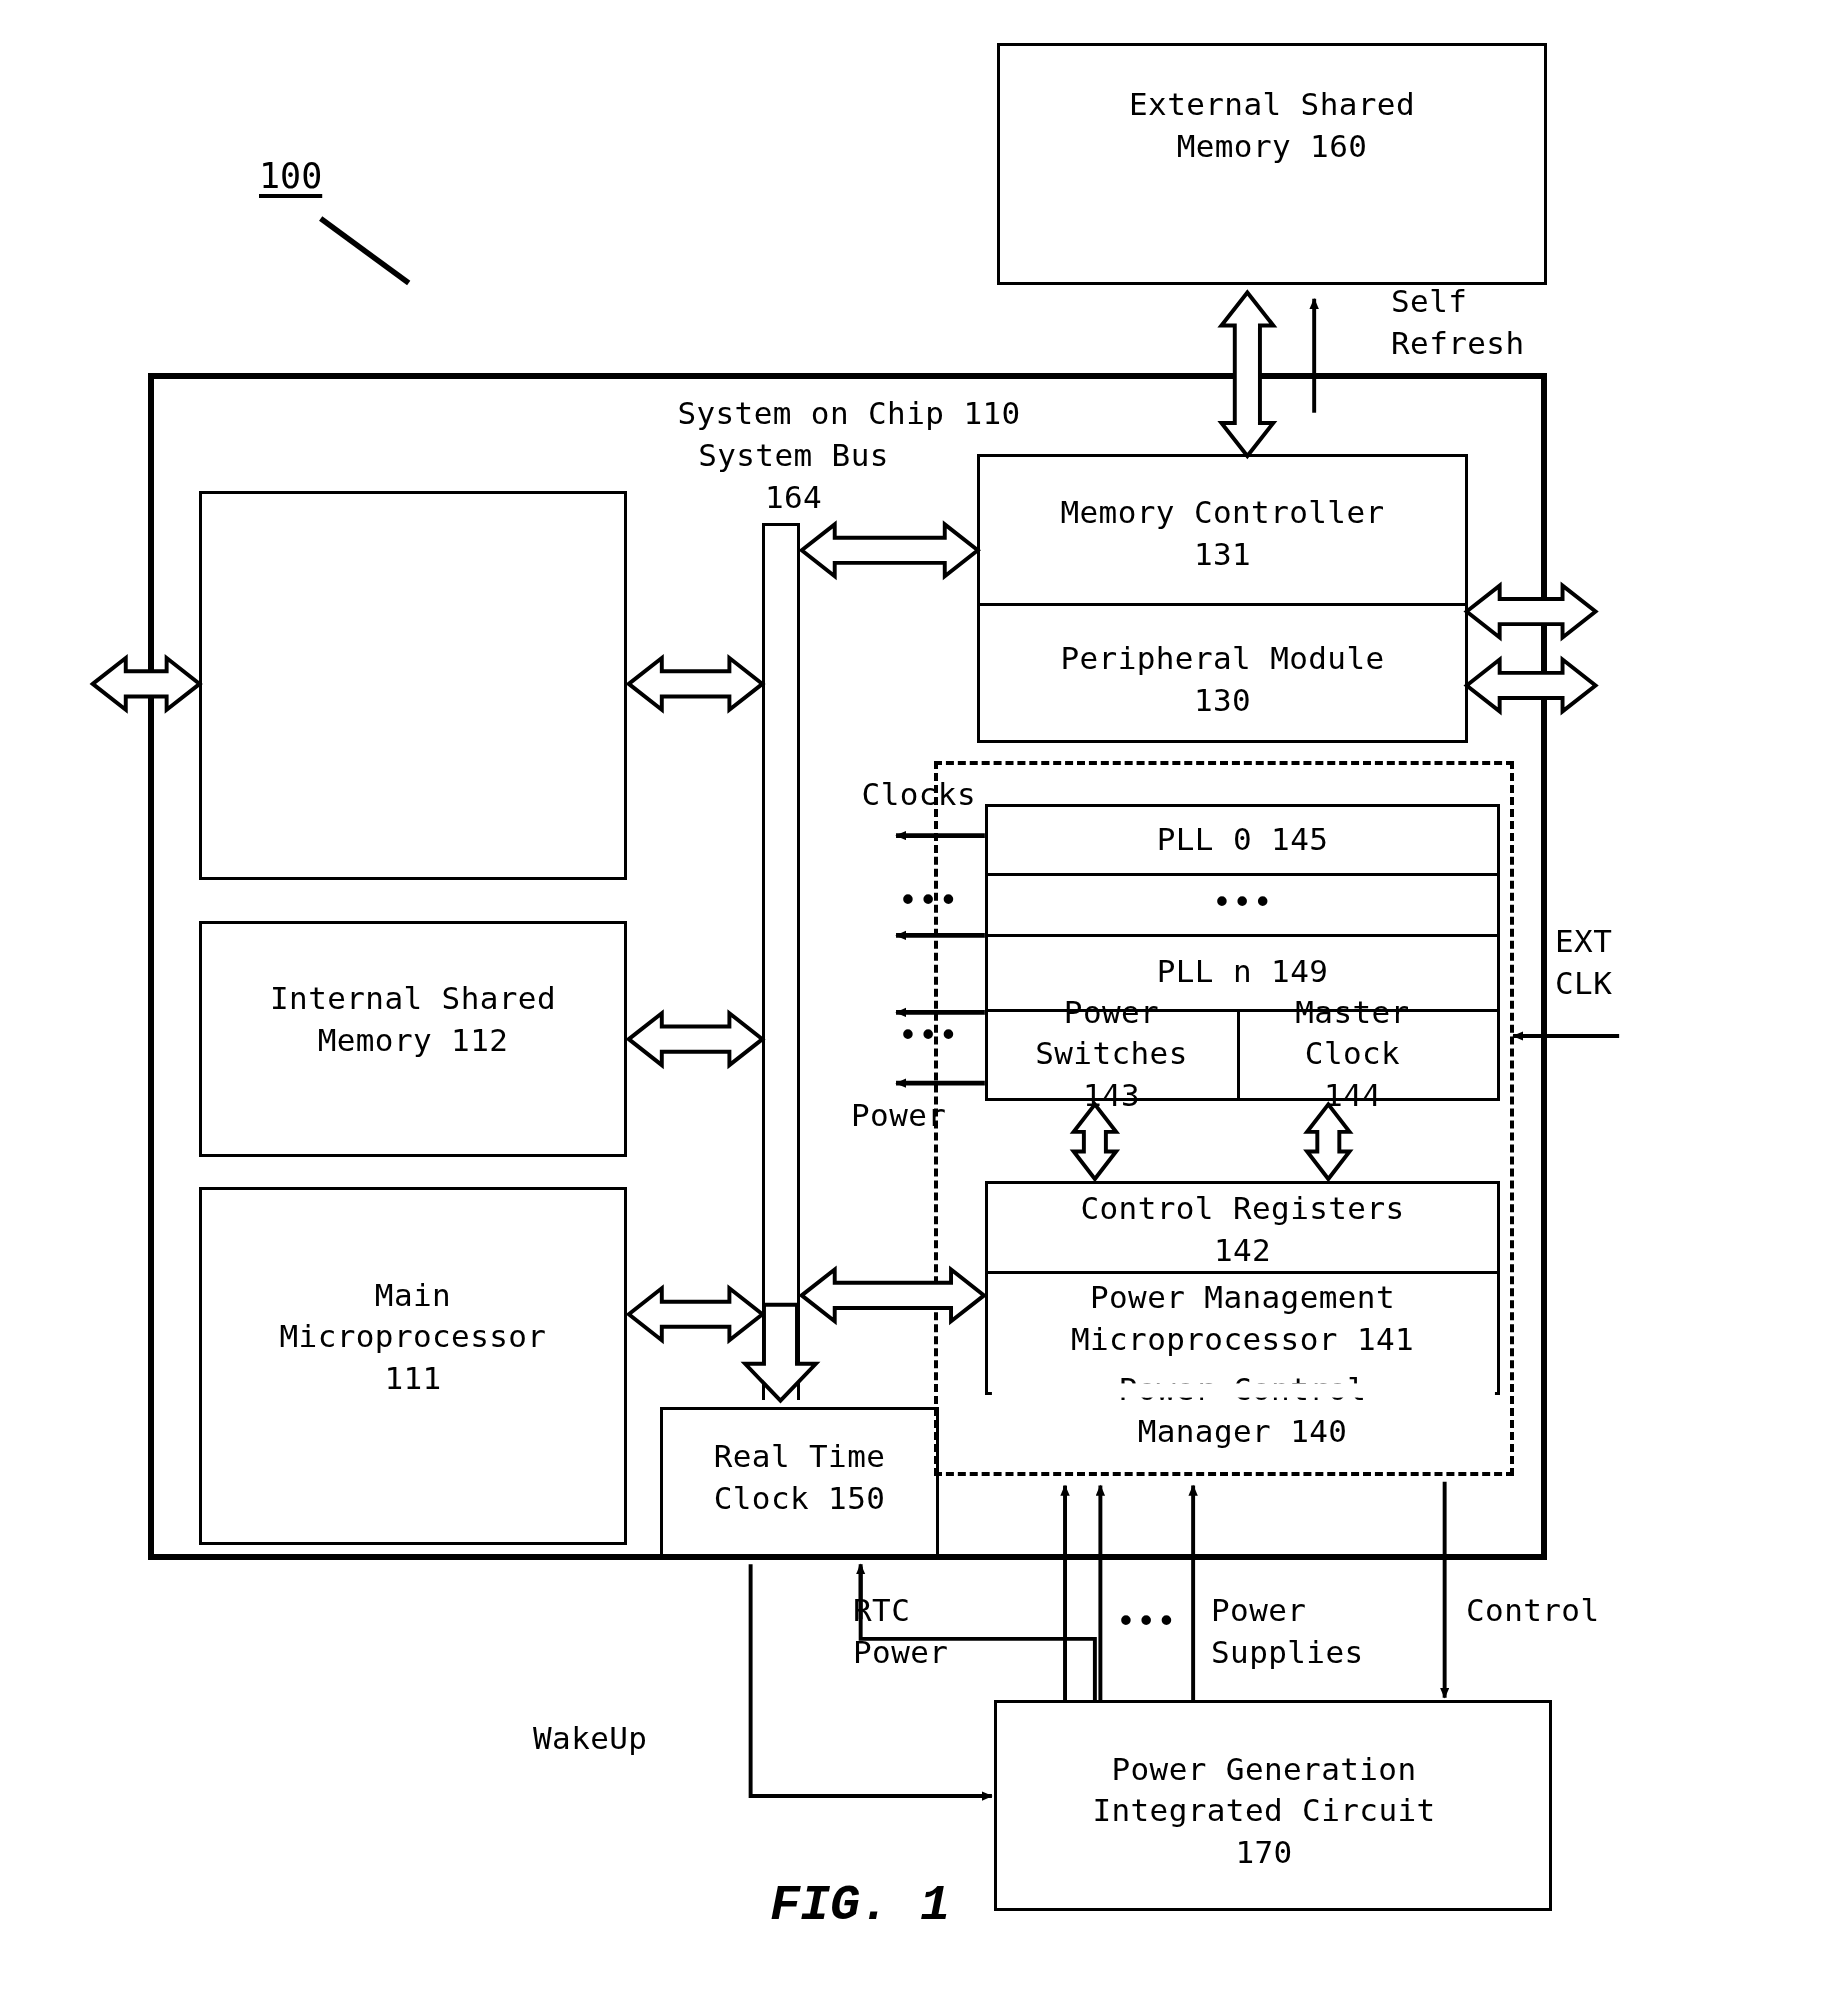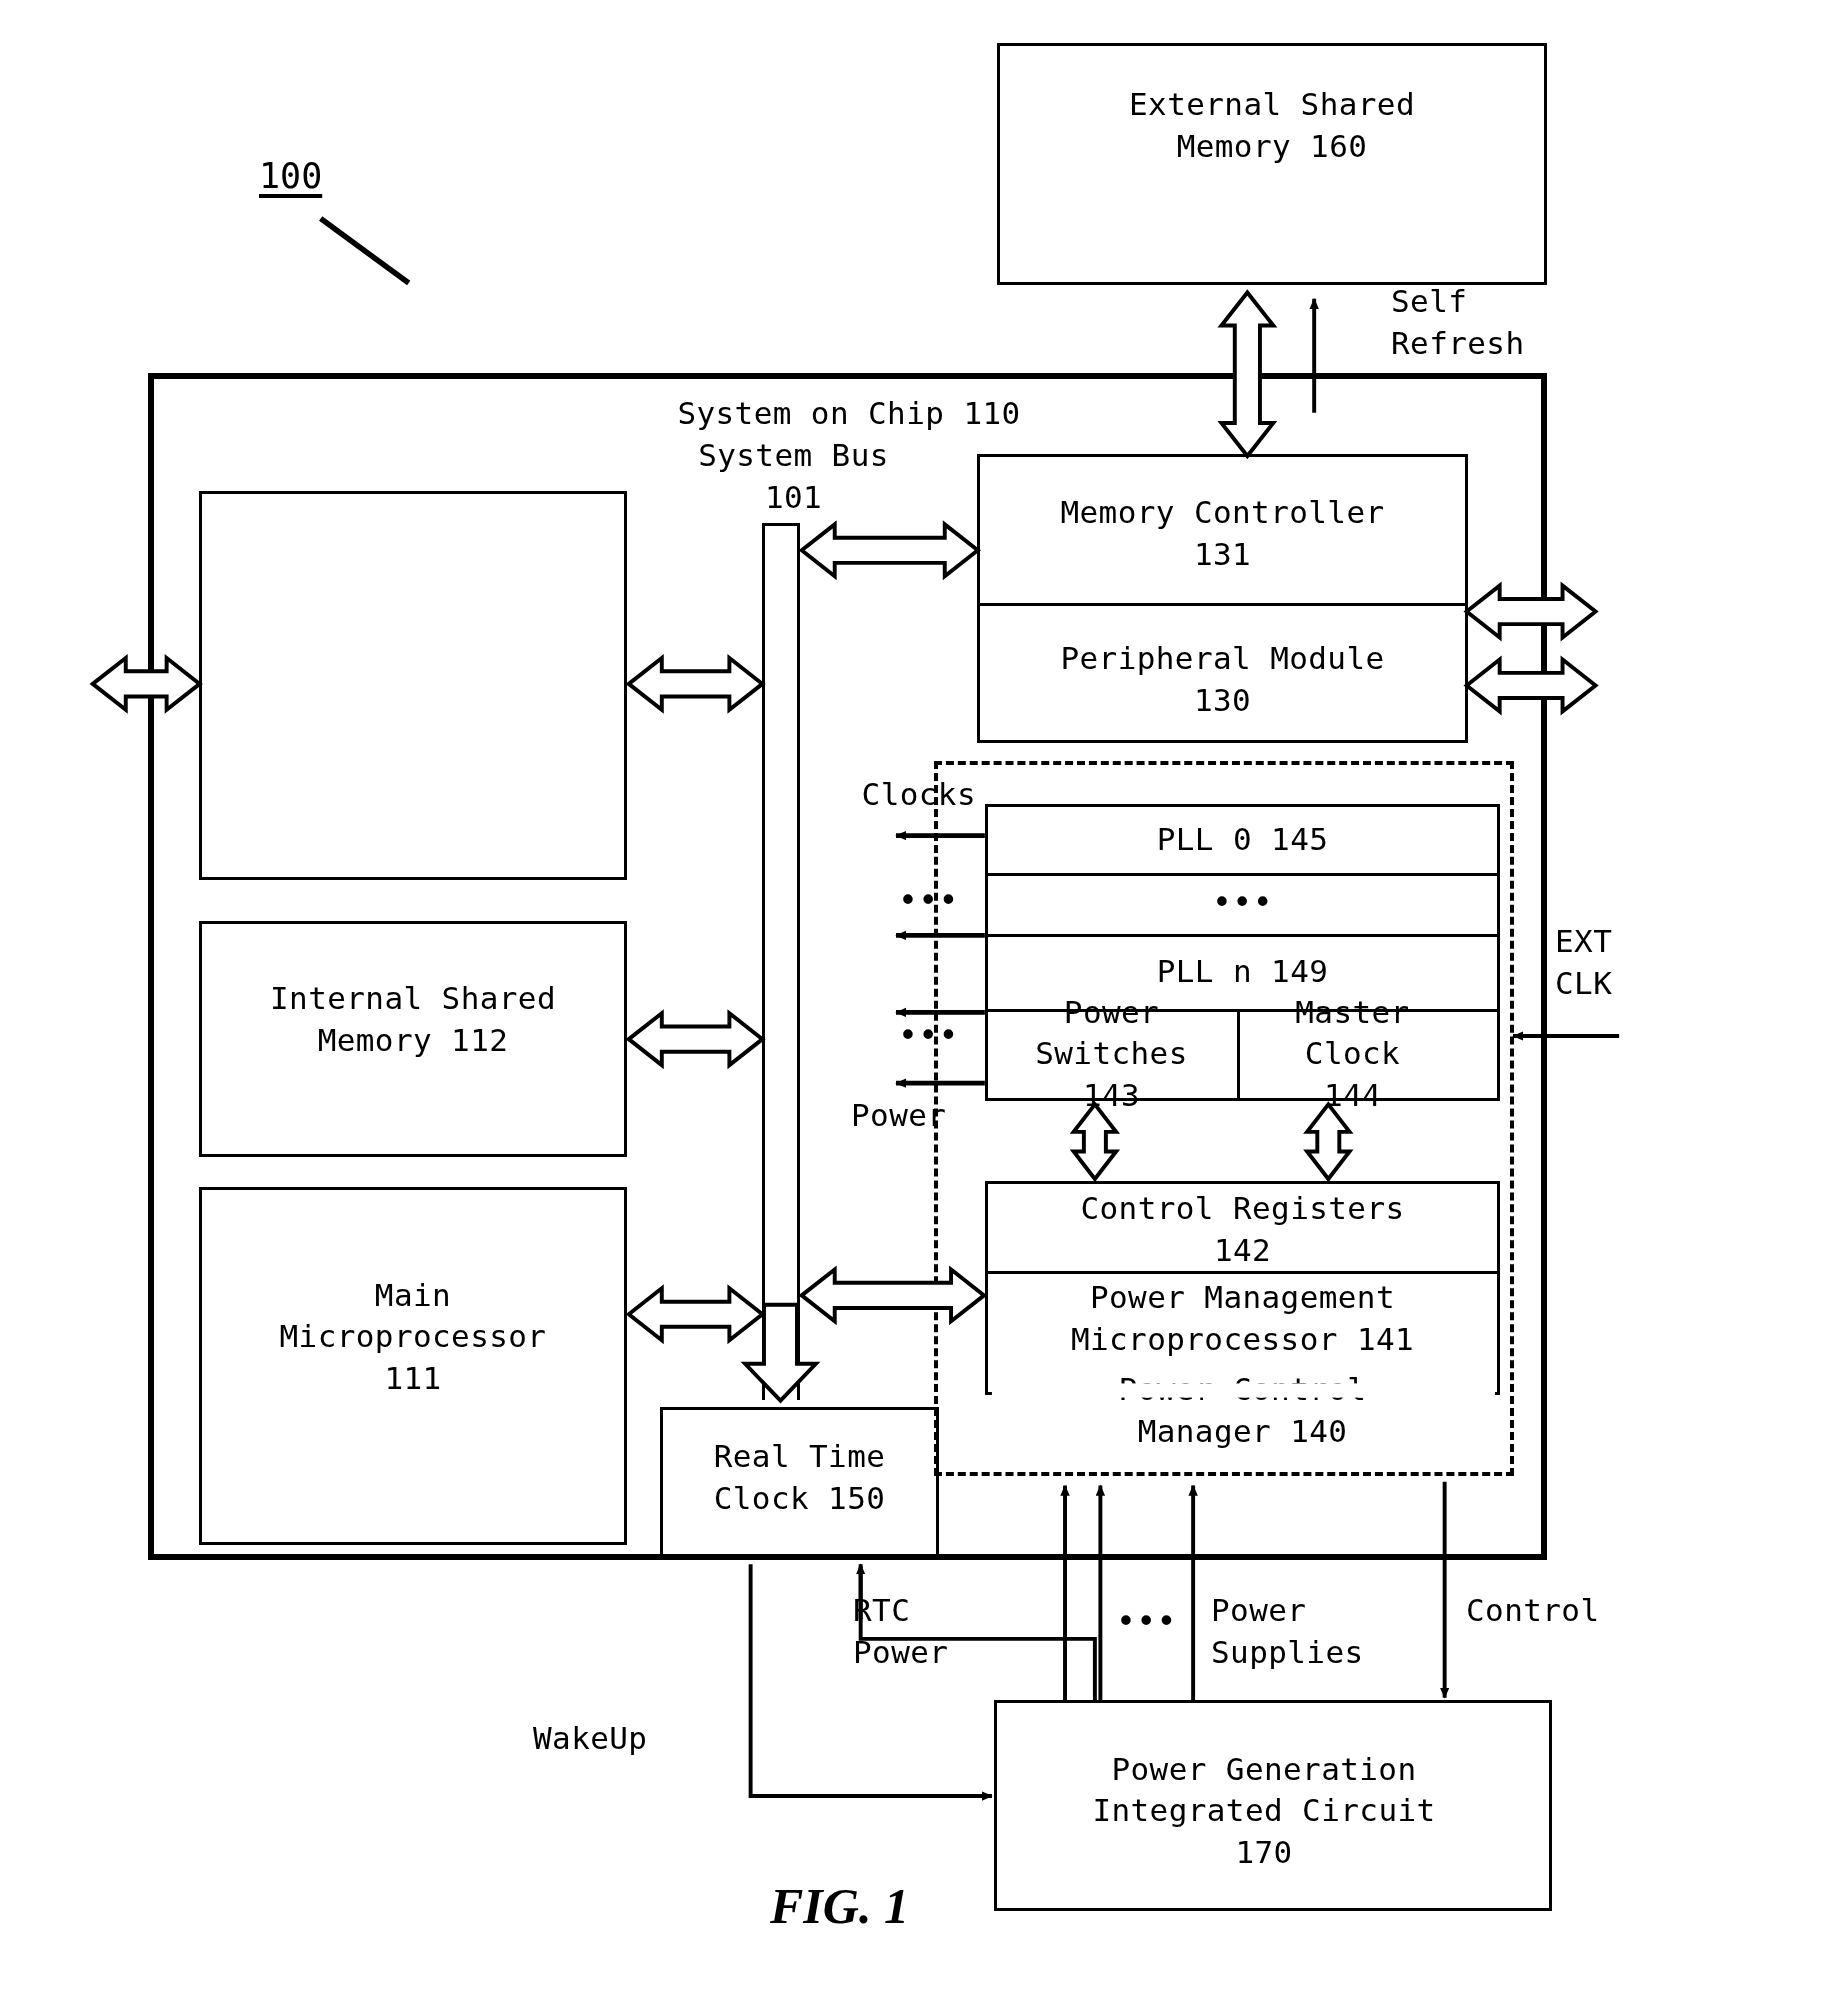--- a/index.html
+++ b/index.html
@@ -27,21 +27,21 @@
     white-space:pre;
     font-size:31px;
   }
   .lbl.cen{display:flex;align-items:center;justify-content:center;}
   .line{position:absolute;background:#000;}
   .hline{height:3.1px;}
   .vline{width:3.1px;}
   svg.ov{position:absolute;left:0;top:0;width:1840px;height:1995px;pointer-events:none;}
   .figcap{
     position:absolute;
-    font-family:Liberation Serif, serif;
+    font-family:Liberation Mono, monospace;
     font-style:italic;font-weight:bold;
     font-size:50px;
     white-space:nowrap;
   }
   .num100{
     position:absolute;
     font-size:35px;
     text-decoration:underline;
     text-underline-offset:6.3px;
     text-decoration-thickness:3.9px;
@@ -59,21 +59,21 @@
   <div class="lbl cen" style="left:997px;top:79px;width:550px;height:94px;">External Shared
 Memory 160</div>
 
   <div class="lbl" style="left:1391px;top:281px;width:189px;text-align:left;">Self
 Refresh</div>
 
   <div class="box thick" style="left:148px;top:373px;width:1399px;height:1187px;"></div>
   <div class="lbl" style="left:629px;top:393px;width:440px;">System on Chip 110</div>
 
   <div class="lbl" style="left:664px;top:435px;width:259px;">System Bus
-101</div>
+164</div>
   <div class="box" style="left:762px;top:523px;width:38px;height:877px;border-bottom:none;"></div>
 
   <div class="box" style="left:199px;top:491px;width:428px;height:389px;"></div>
 
   <div class="box" style="left:199px;top:921px;width:428px;height:236px;"></div>
   <div class="lbl cen" style="left:199px;top:973px;width:428px;height:94px;">Internal Shared
 Memory 112</div>
 
   <div class="box" style="left:199px;top:1187px;width:428px;height:358px;"></div>
   <div class="lbl cen" style="left:195px;top:1270px;width:436px;height:134px;">Main

